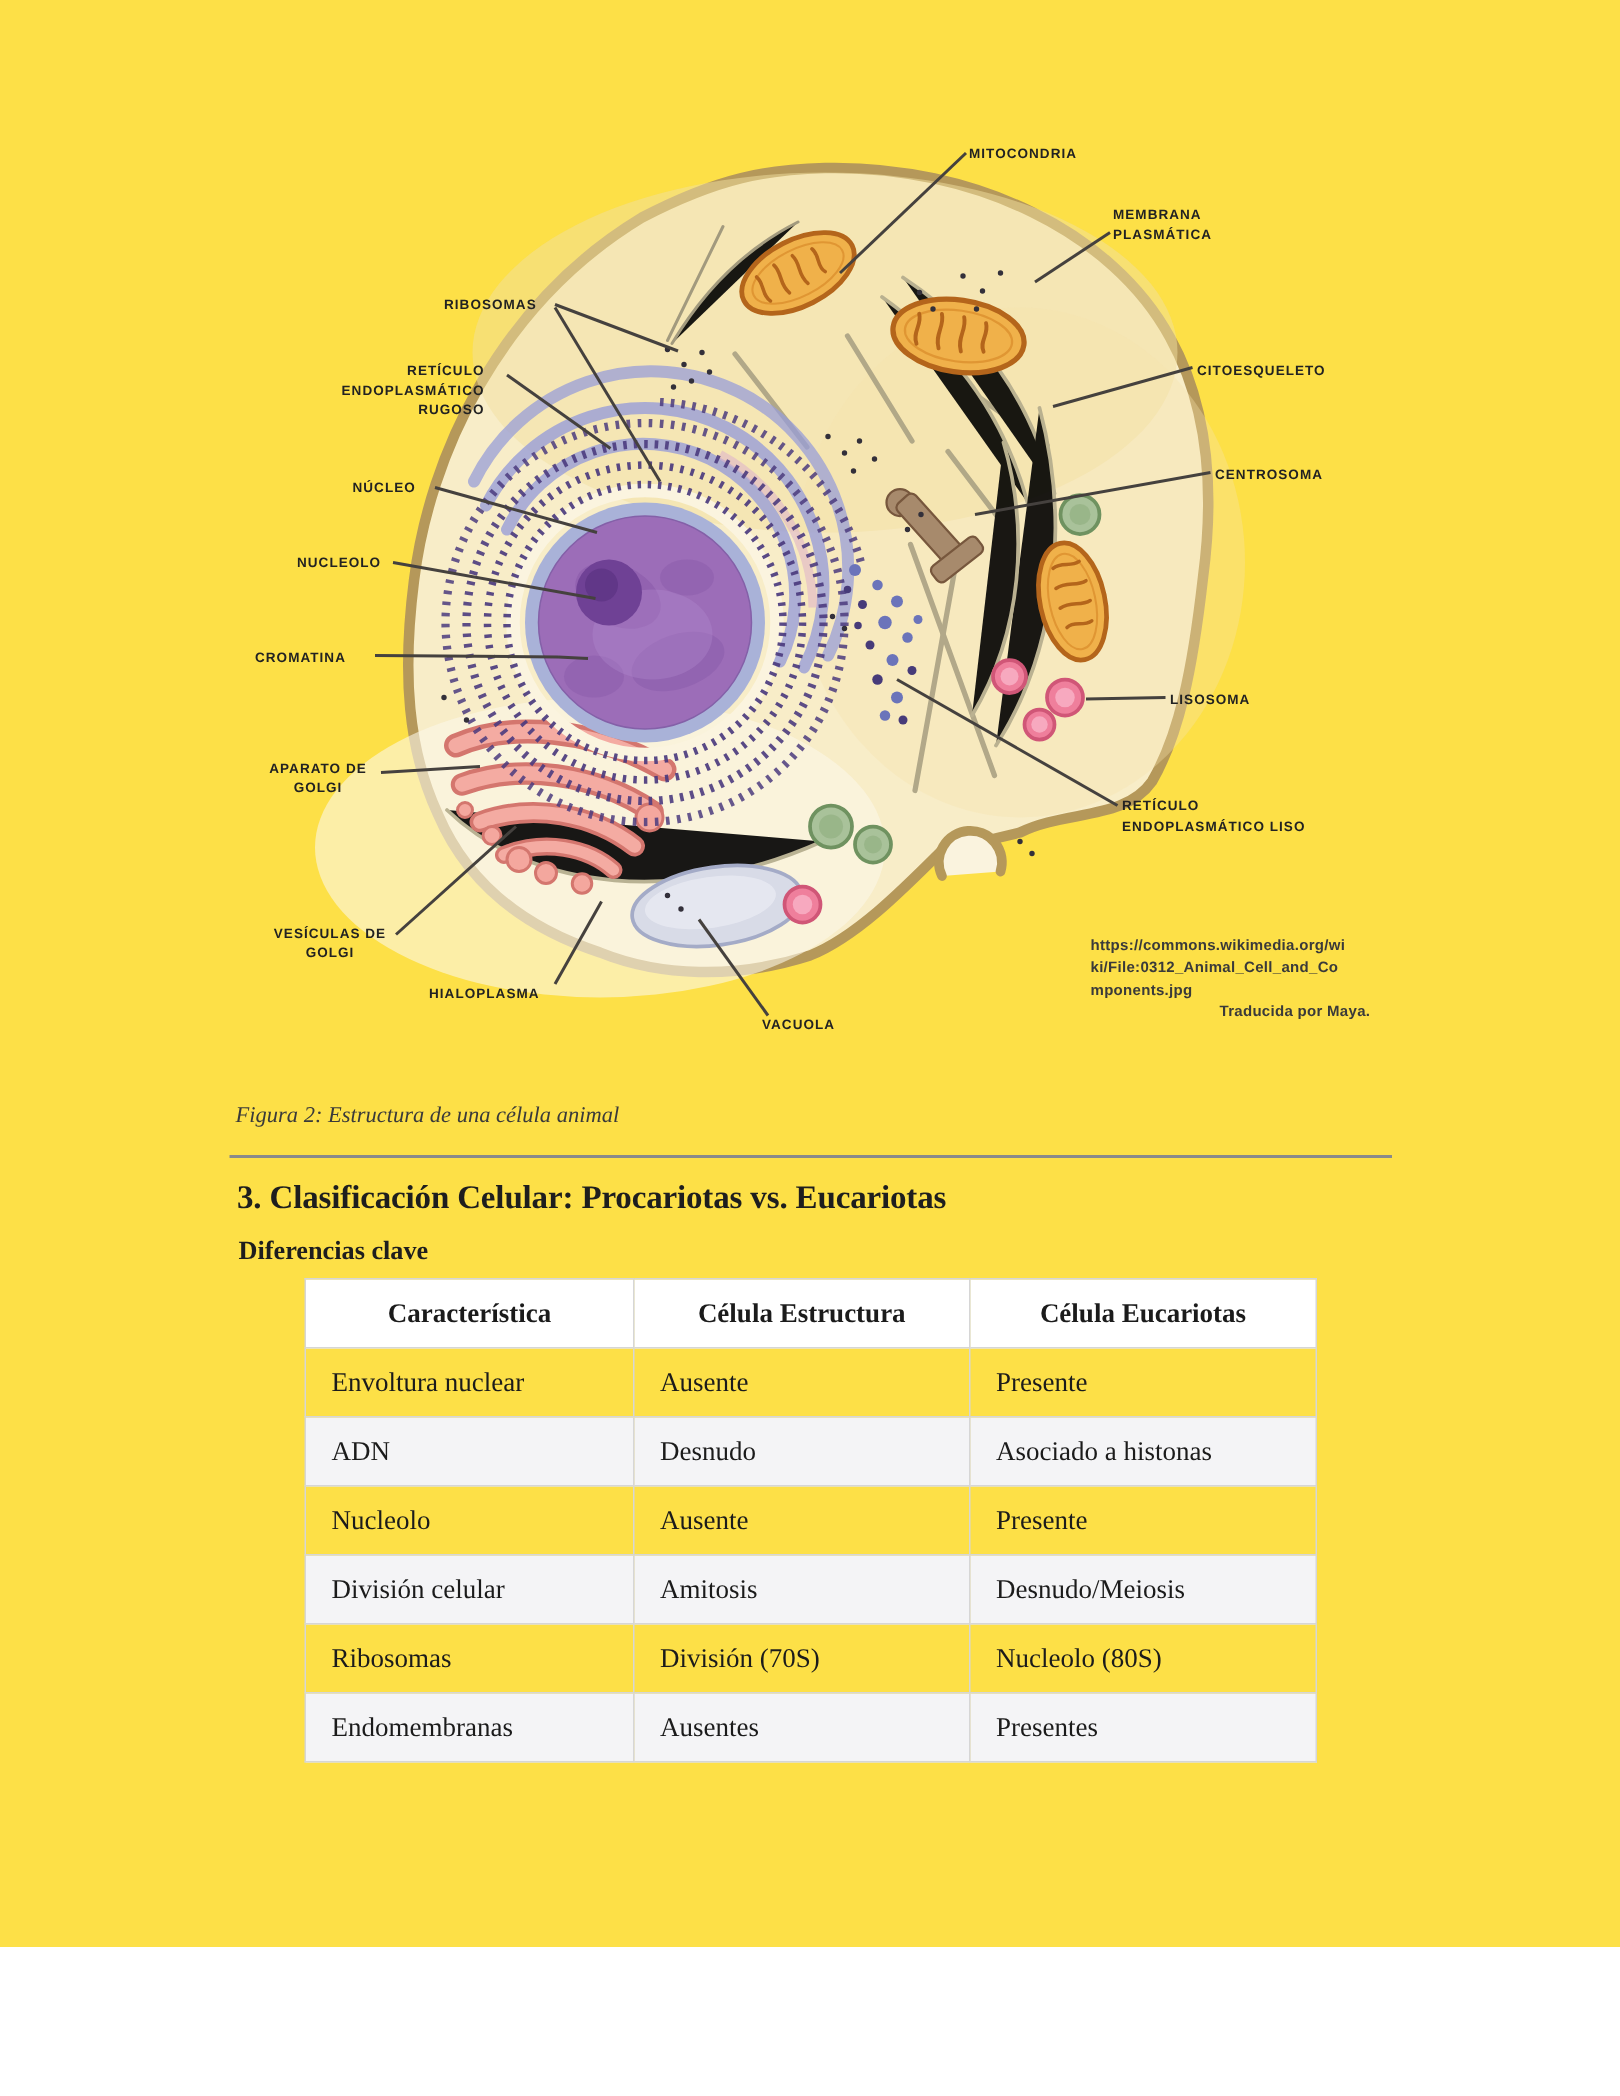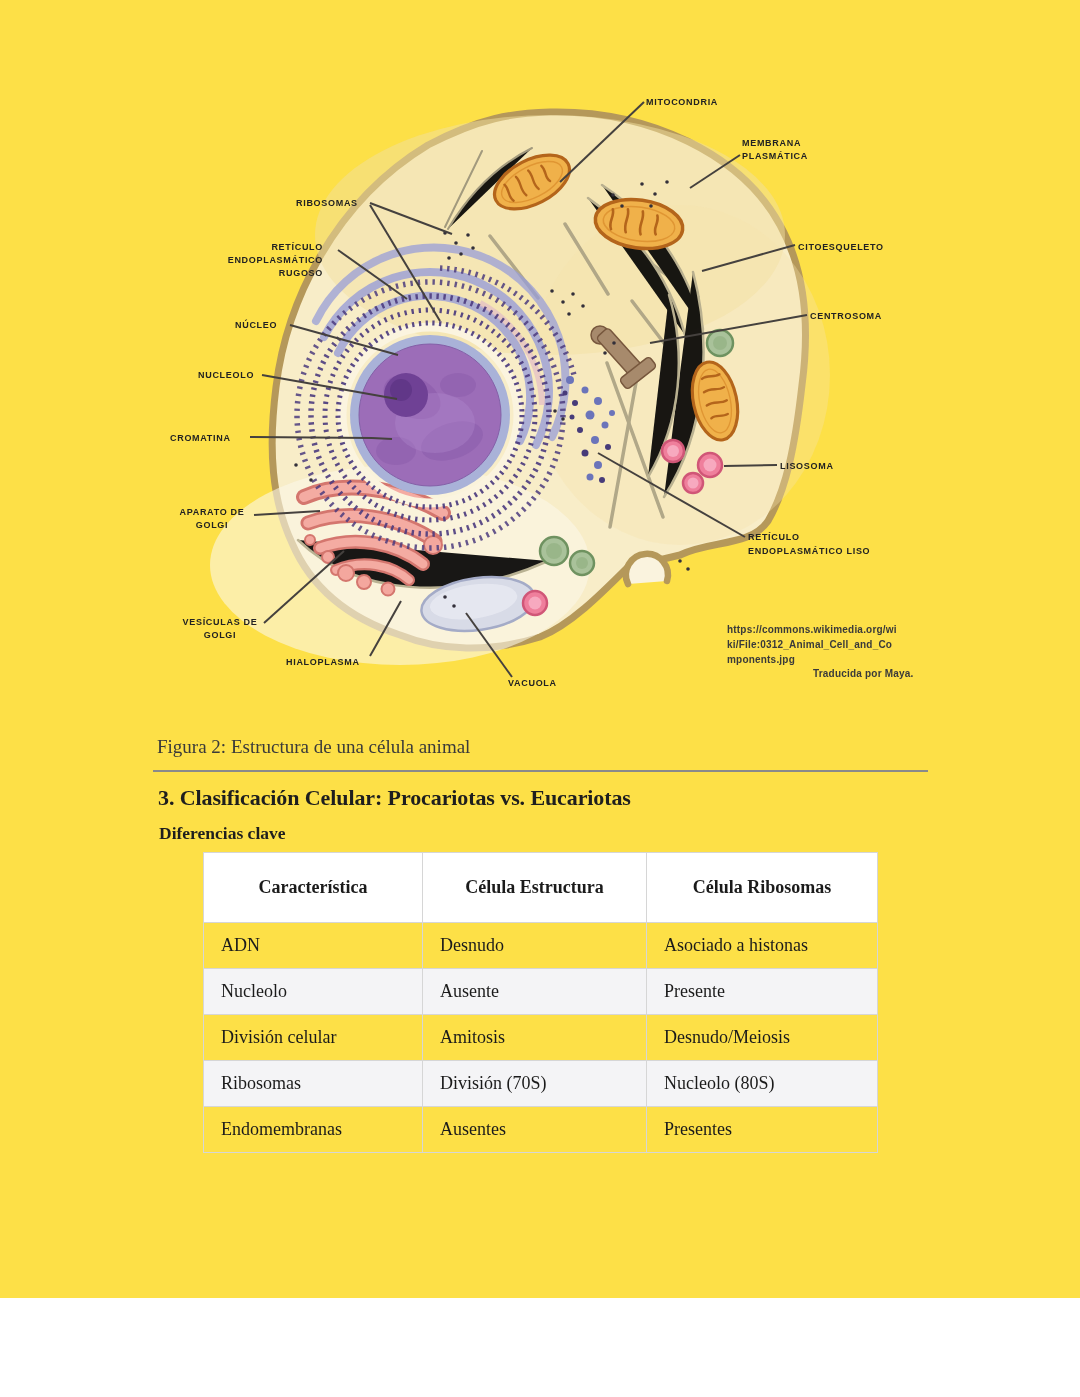--- a/index.html
+++ b/index.html
@@ -1,26 +1,26 @@
 <!DOCTYPE html>
 <html><head>
 <meta charset="utf-8">
 <style>
   html,body{margin:0;padding:0;background:#ffffff;}
   .page{position:relative;width:1080px;height:1298px;background:#fde047;overflow:hidden;
         font-family:"Liberation Serif",serif;}
   .figure-wrap{position:absolute;left:150px;top:85px;width:782px;height:618px;}
   .figure-wrap svg{filter:blur(.3px);}
-  .caption{position:absolute;left:157px;top:736px;font-size:19px;color:#3a3a3a;}
+  .caption{position:absolute;left:157px;top:736px;font-style:italic;font-size:15px;color:#3a3a3a;}
   .divider{position:absolute;left:153px;top:770px;width:775px;height:2px;background:#8a8a8a;}
   .heading{position:absolute;left:158px;top:785px;font-size:22px;font-weight:700;color:#1e1e1e;letter-spacing:-.1px;}
   .subheading{position:absolute;left:159px;top:823px;font-size:17.5px;font-weight:700;color:#1e1e1e;}
   table.cmp{position:absolute;left:203px;top:852px;border-collapse:collapse;font-size:18px;color:#1b1b1b;}
   table.cmp th,table.cmp td{border:1px solid #d6d6d6;height:45px;vertical-align:middle;}
-  table.cmp th{font-weight:700;text-align:center;padding:12px 10px;background:#fff;}
+  table.cmp th{font-weight:700;text-align:center;padding:0 10px;background:#fff;}
   table.cmp td{text-align:left;padding:0 8px 0 17px;}
   table.cmp tbody tr:nth-child(even) td{background:#f4f4f6;}
   .footer{position:absolute;left:0;top:1352px;width:1080px;text-align:left;
           font-family:"DejaVu Sans",sans-serif;font-size:13.5px;color:#3a3a3a;letter-spacing:.5px;}
   
   .lbl{font-family:"Liberation Sans",sans-serif;font-weight:700;font-size:9px;letter-spacing:.7px;fill:#222;}
   .credit{font-family:"Liberation Sans",sans-serif;font-weight:700;font-size:10px;letter-spacing:.2px;fill:#3a3a3a;}
   .ld{stroke:#45413e;stroke-width:2;fill:none;}
 </style>
 </head>
@@ -267,24 +267,29 @@
   <table class="cmp">
     <colgroup>
         <col style="width:219px">
         <col style="width:224px">
         <col style="width:231px">
       </colgroup>
     <thead>
       <tr>
         <th>Característica</th>
         <th>Célula Estructura</th>
-        <th>Célula Ribosomas</th>
+        <th>Célula Eucariotas</th>
       </tr>
     </thead>
     <tbody>
+      <tr>
+        <td>Envoltura nuclear</td>
+        <td>Ausente</td>
+        <td>Presente</td>
+      </tr>
       <tr>
         <td>ADN</td>
         <td>Desnudo</td>
         <td>Asociado a histonas</td>
       </tr>
       <tr>
         <td>Nucleolo</td>
         <td>Ausente</td>
         <td>Presente</td>
       </tr>

